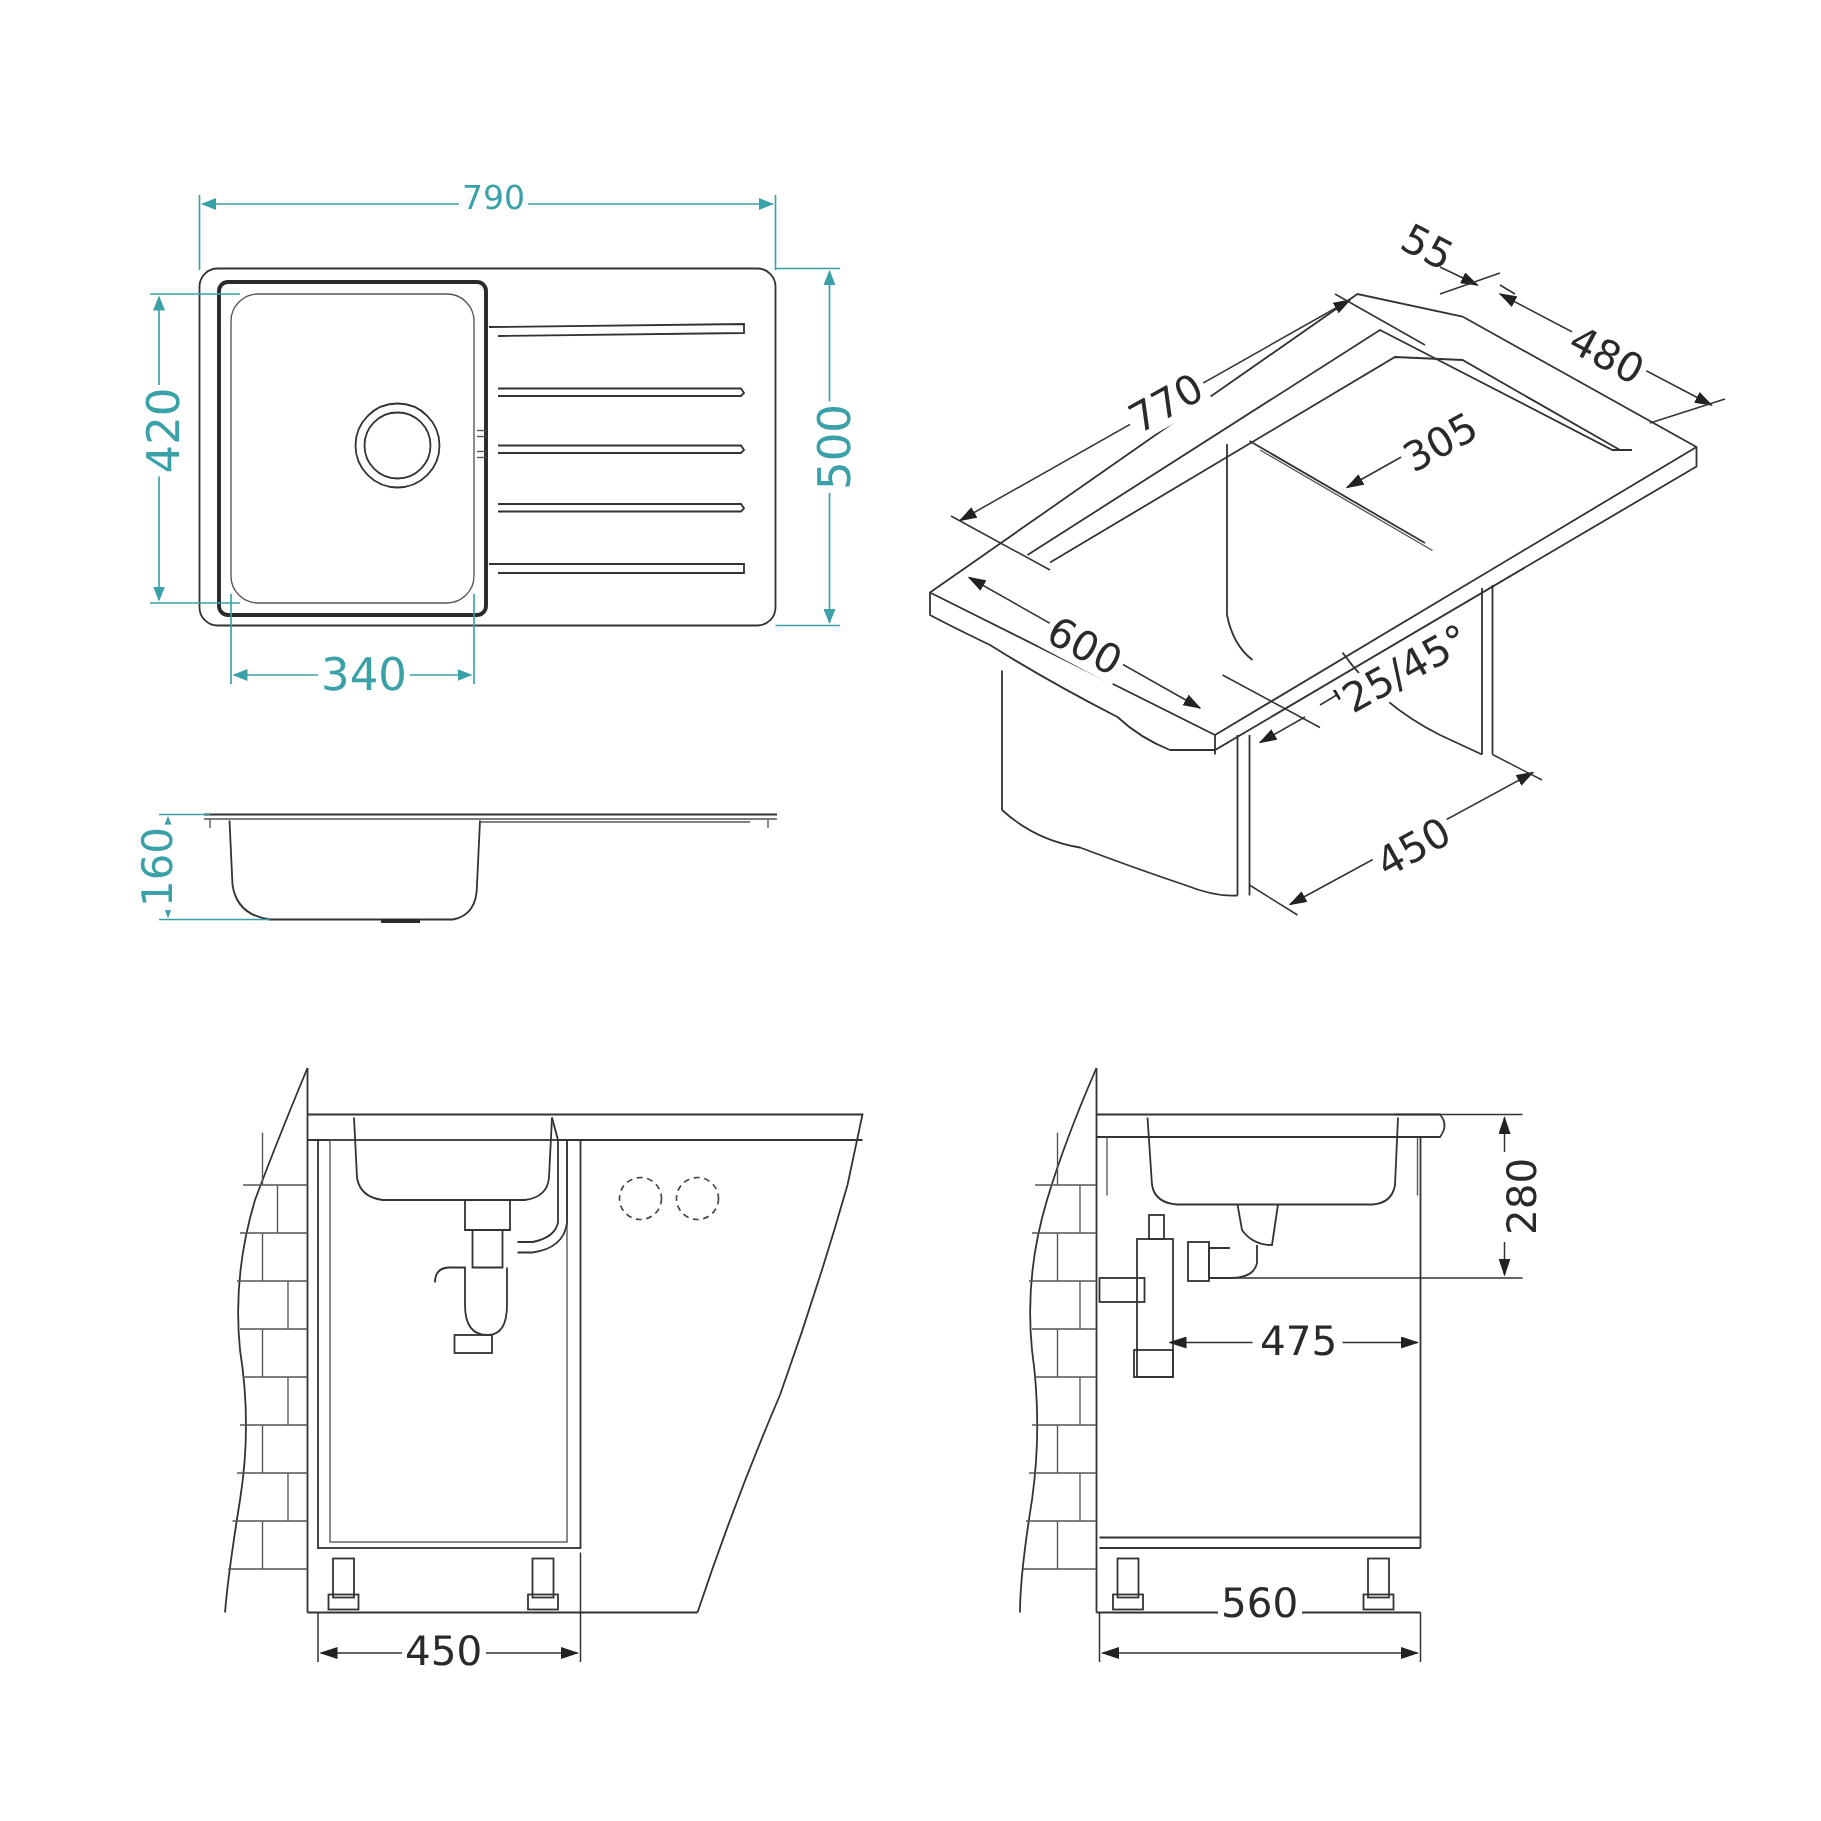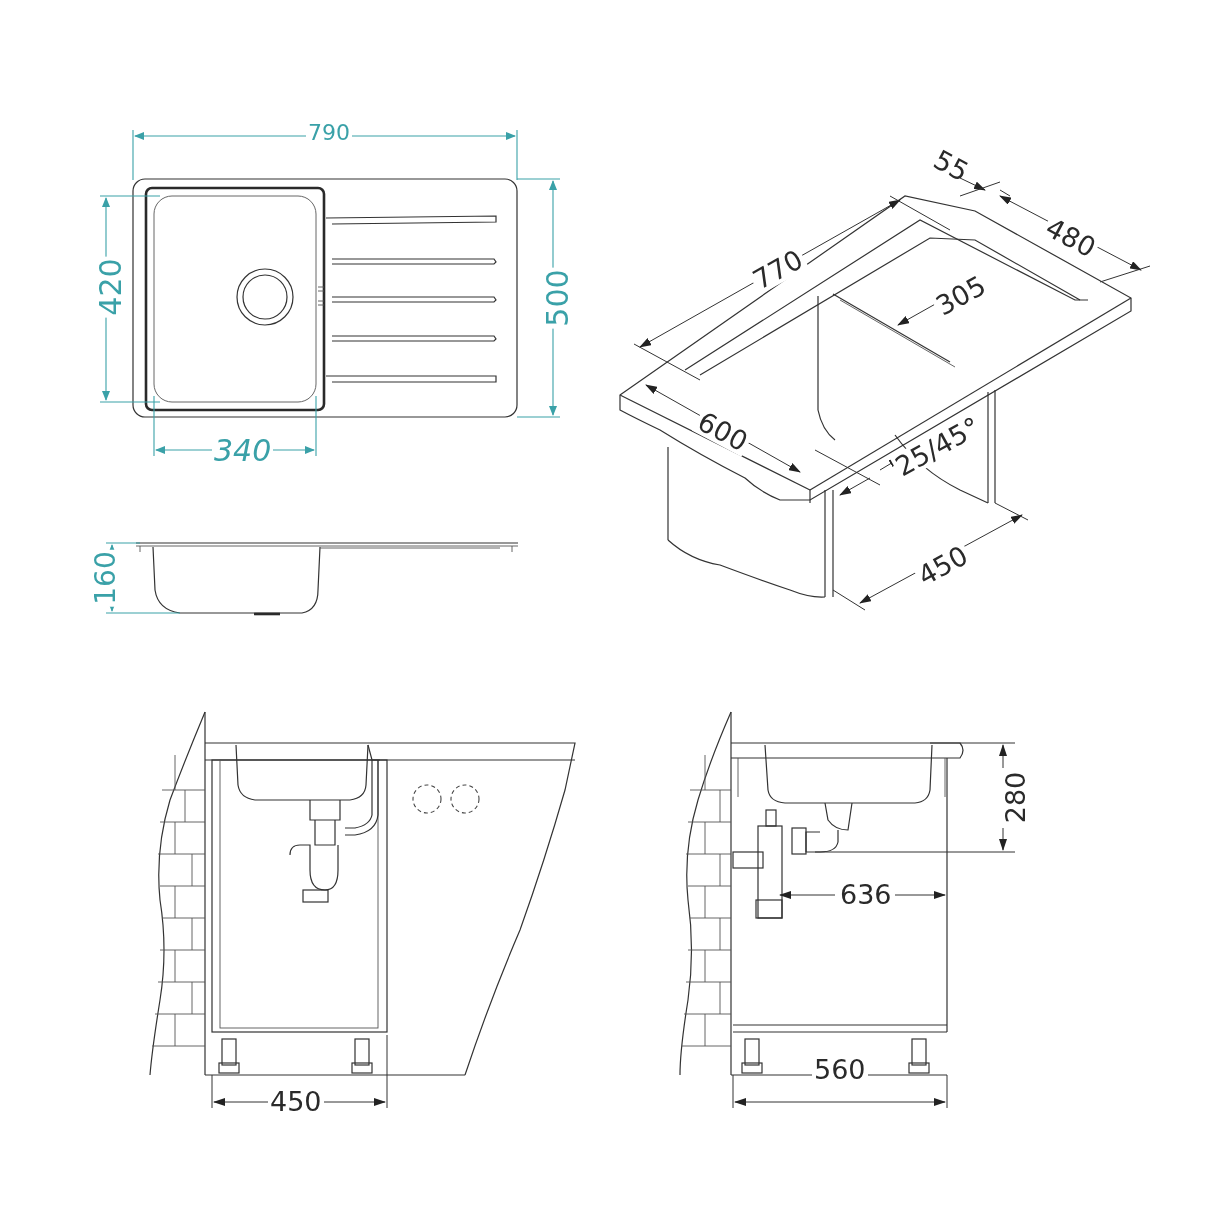--- a/index.html
+++ b/index.html
@@ -243,27 +243,27 @@
 
     <line x1="733" y1="1075" x2="733" y2="1108" class="dimk"></line>
     <line x1="947" y1="1075" x2="947" y2="1108" class="dimk"></line>
     <line x1="735" y1="1102" x2="945" y2="1102" class="dimk" marker-start="url(#aK)" marker-end="url(#aK)"></line>
   </g>
 </svg>
 
 <span class="lbl teal" style="left:306px; top:122px; font-size:22px;">790</span>
 <span class="lbl teal" style="left:527px; top:283px; font-size:30px; transform:rotate(-90deg); transform-origin:center;">500</span>
 <span class="lbl teal" style="left:80px; top:272px; font-size:30px; transform:rotate(-90deg); transform-origin:center;">420</span>
-<span class="lbl teal" style="left:212px; top:436px; font-size:30px;font-style:italic;">340</span>
+<span class="lbl teal" style="left:212px; top:436px; font-size:30px;">340</span>
 <span class="lbl teal" style="left:77px; top:564px; font-size:28px; transform:rotate(-90deg); transform-origin:center;">160</span>
 
 <span class="lbl dark" style="left:932px; top:152px; transform:rotate(28deg); background:transparent;">55</span>
 <span class="lbl dark" style="left:1043px; top:224px; transform:rotate(28deg);">480</span>
 <span class="lbl dark" style="left:750px; top:256px; transform:rotate(-29deg);">770</span>
 <span class="lbl dark" style="left:933px; top:282px; transform:rotate(-29deg);">305</span>
 <span class="lbl dark" style="left:695px; top:418px; transform:rotate(28deg);">600</span>
 <span class="lbl dark" style="left:890px; top:433px; transform:rotate(-29deg);">25/45°</span>
 <span class="lbl dark" style="left:915px; top:552px; transform:rotate(-29deg);">450</span>
 
 <span class="lbl dark" style="left:268px; top:1088px;">450</span>
 <span class="lbl dark" style="left:988px; top:784px; transform:rotate(-90deg); transform-origin:center;">280</span>
-<span class="lbl dark" style="left:838px; top:881px;">636</span>
+<span class="lbl dark" style="left:838px; top:881px;">475</span>
 <span class="lbl dark" style="left:812px; top:1056px;">560</span>
 
 </body></html>

